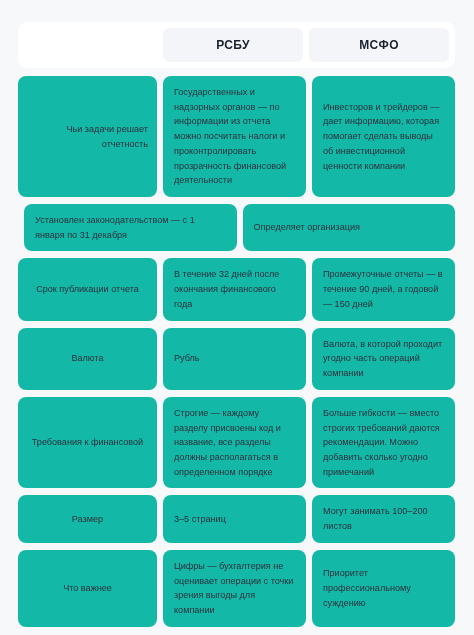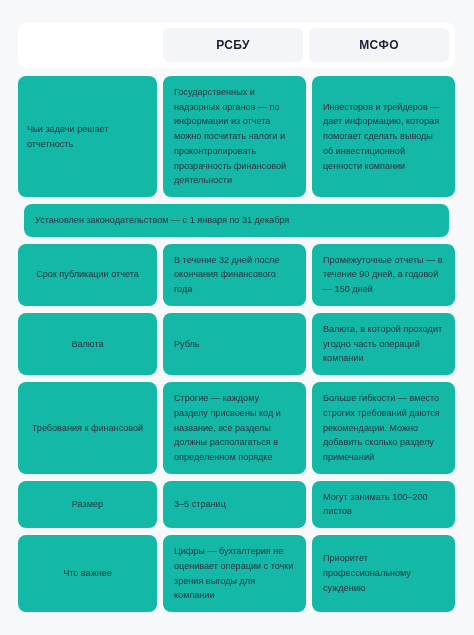--- a/index.html
+++ b/index.html
@@ -74,21 +74,21 @@
     font-size: 9.1px;
     line-height: 1.62;
     color: #2c3240;
     display: flex;
     align-items: center;
   }
 
   .cell.label {
     flex: 0 0 139px;
     justify-content: center;
-    text-align: left;
+    text-align: right;
     padding-left: 9px;
     padding-right: 9px;
   }
 
   .cell.value {
     flex: 1 1 0;
     text-align: left;
   }
 
   .gap { flex: 0 0 6px; }
@@ -114,41 +114,42 @@
         <div class="cell label">Чьи задачи решает отчетность</div>
         <div class="gap"></div>
         <div class="cell value">Государственных и надзорных органов — по информации из отчета можно посчитать налоги и проконтролировать прозрачность финансовой деятельности</div>
         <div class="gap"></div>
         <div class="cell value">Инвесторов и трейдеров — дает информацию, которая помогает сделать выводы об инвестиционной ценности компании</div>
       </div>
       <div class="row">
         <div class="gap"></div>
         <div class="cell value">Установлен законодательством — с 1 января по 31 декабря</div>
         <div class="gap"></div>
+        <div class="cell value">Определяет организация</div>
       </div>
       <div class="row">
         <div class="cell label">Срок публикации отчета</div>
         <div class="gap"></div>
         <div class="cell value">В течение 32 дней после окончания финансового года</div>
         <div class="gap"></div>
         <div class="cell value">Промежуточные отчеты — в течение 90 дней, а годовой — 150 дней</div>
       </div>
       <div class="row">
         <div class="cell label">Валюта</div>
         <div class="gap"></div>
         <div class="cell value">Рубль</div>
         <div class="gap"></div>
         <div class="cell value">Валюта, в которой проходит угодно часть операций компании</div>
       </div>
       <div class="row">
         <div class="cell label">Требования к финансовой</div>
         <div class="gap"></div>
         <div class="cell value">Строгие — каждому разделу присвоены код и название, все разделы должны располагаться в определенном порядке</div>
         <div class="gap"></div>
-        <div class="cell value">Больше гибкости — вместо строгих требований даются рекомендации. Можно добавить сколько разделу примечаний</div>
+        <div class="cell value">Больше гибкости — вместо строгих требований даются рекомендации. Можно добавить сколько угодно примечаний</div>
       </div>
       <div class="row">
         <div class="cell label">Размер</div>
         <div class="gap"></div>
         <div class="cell value">3–5 страниц</div>
         <div class="gap"></div>
         <div class="cell value">Могут занимать 100–200 листов</div>
       </div>
       <div class="row">
         <div class="cell label">Что важнее</div>

